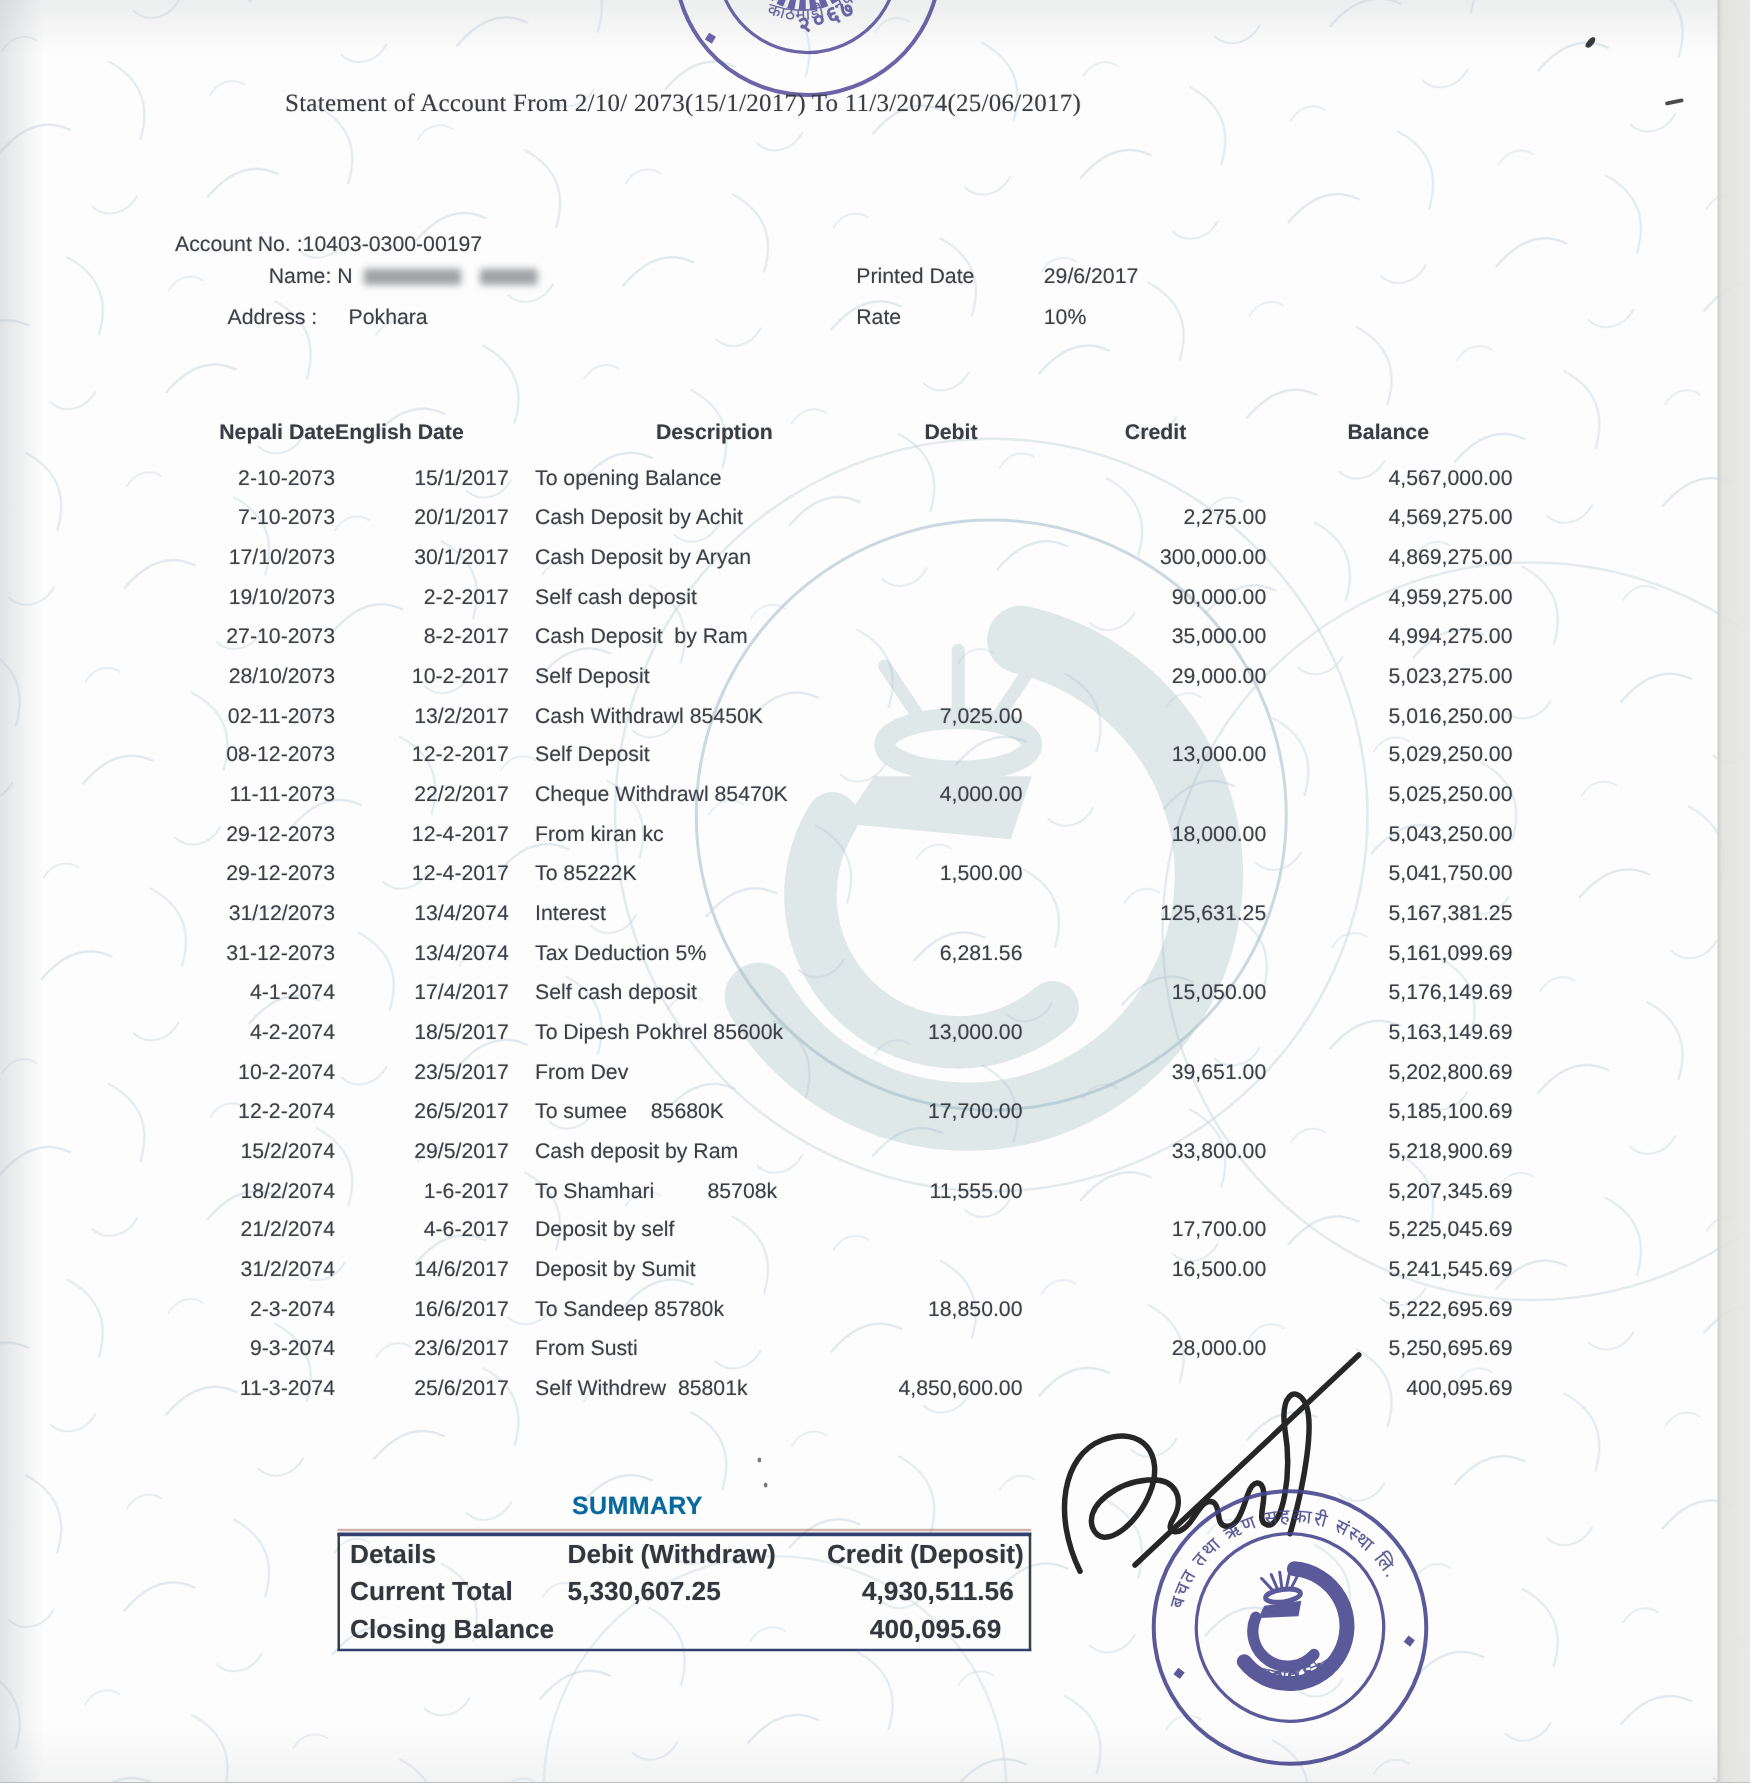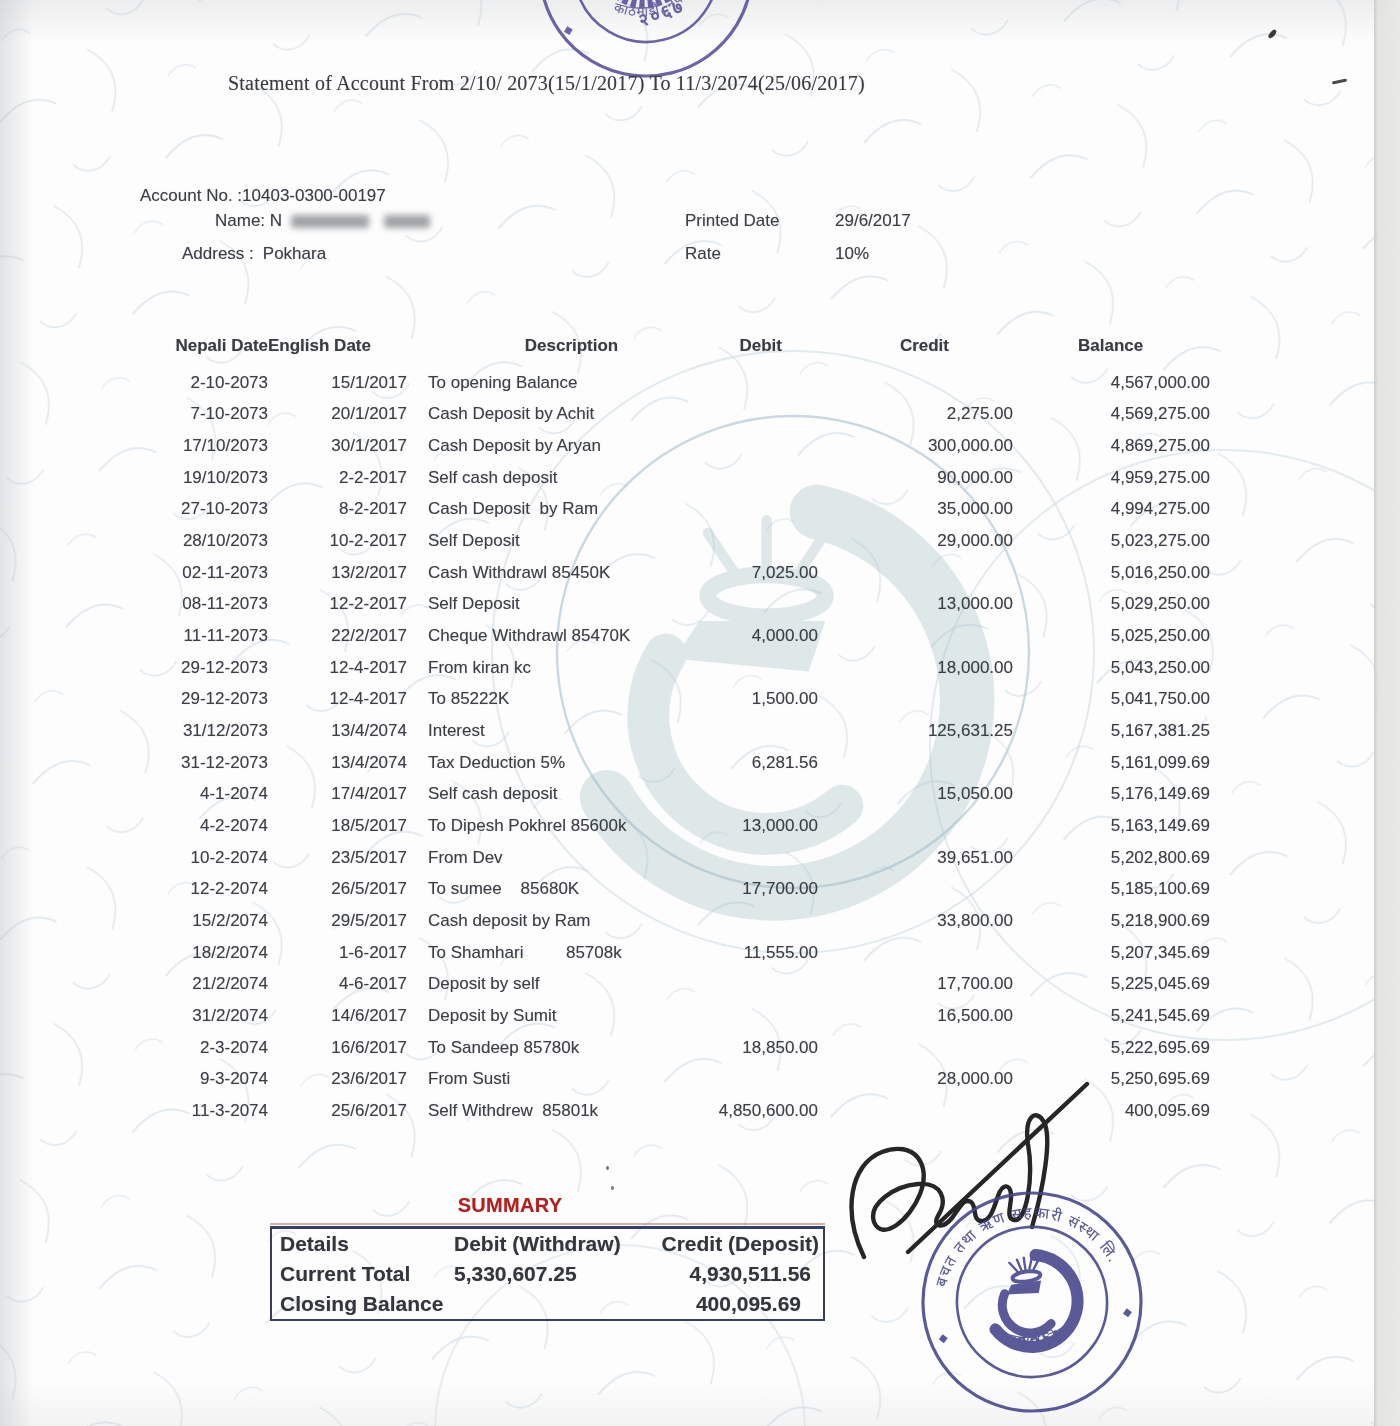--- a/index.html
+++ b/index.html
@@ -22,21 +22,21 @@
   #speck-comma{left:1270px;top:29px;width:5px;height:10px;transform:rotate(38deg);border-radius:50% 50% 60% 40%;}
   #speck-dash{left:1332px;top:80px;width:15px;height:3px;background:#4a4a4a;transform:rotate(-12deg);}
   .dotmark{position:absolute;width:3px;height:4px;background:#76787c;border-radius:50%;}
 
   .title{position:absolute;left:228px;top:72px;font-family:"Liberation Serif",serif;
     font-size:20px;color:#3a3b43;letter-spacing:.2px;}
 
   .acct-row{position:absolute;display:flex;font-size:17px;align-items:center;}
   #acct-no{left:140px;top:186px;}
   #name-row{left:215px;top:211px;}
-  #addr-row{left:182px;top:244px;gap:9px;}
+  #addr-row{left:182px;top:244px;gap:25px;}
   #printed-row{left:685px;top:211px;}
   #rate-row{left:685px;top:244px;}
   .lblw{width:150px;}
   .redact{background:#a0a2a5;border-radius:2px;filter:blur(3px);height:13px;}
   .redact.r1{width:78px;margin-left:9px;}
   .redact.r2{width:46px;margin-left:15px;}
 
   .thead{position:absolute;left:155px;top:336px;width:1055px;display:grid;
     grid-template-columns:113px 145px 287px 118px 195px 197px;
     font-weight:bold;font-size:17px;color:#3a3c44;}
@@ -49,21 +49,21 @@
 
   .tbody{position:absolute;left:155px;top:367px;width:1055px;font-size:17px;}
   .trow{display:grid;grid-template-columns:113px 145px 287px 118px 195px 197px;
     height:31.66px;align-items:center;}
   .c1,.c2{text-align:right;}
   .c2{padding-right:6px;}
   .c3{padding-left:15px;white-space:pre;overflow:visible;}
   .c4,.c5,.c6{text-align:right;}
 
   #summary-title{position:absolute;left:300px;top:1194px;width:420px;text-align:center;
-    font-weight:bold;font-size:20px;color:#b91c1c;letter-spacing:.3px;}
+    font-weight:bold;font-size:20px;color:#0369a1;letter-spacing:.3px;}
   #summary-table{position:absolute;left:270px;top:1226px;width:551px;
     font-size:21px;font-weight:bold;color:#34363e;
     border:2px solid #3a3d4a;border-top:3px solid #31406e;border-bottom:2.5px solid #31406e;}
   #summary-table::before{content:"";position:absolute;left:-2px;right:-2px;top:-6px;height:2px;
     background:rgba(148,62,42,.40);}
   .srow{display:grid;grid-template-columns:180px 195px 176px;height:30px;line-height:30px;}
   .sc1{padding-left:8px;}
   .sc2{padding-left:2px;}
   .sc3{text-align:right;padding-right:4px;}
   #sum-r2 .sc3{padding-right:12px;}
@@ -221,21 +221,21 @@
       </div>
       <div class="trow">
         <span class="cell c1">02-11-2073</span>
         <span class="cell c2">13/2/2017</span>
         <span class="cell c3">Cash Withdrawl 85450K</span>
         <span class="cell c4">7,025.00</span>
         <span class="cell c5"></span>
         <span class="cell c6">5,016,250.00</span>
       </div>
       <div class="trow">
-        <span class="cell c1">08-11-2073</span>
+        <span class="cell c1">08-12-2073</span>
         <span class="cell c2">12-2-2017</span>
         <span class="cell c3">Self Deposit</span>
         <span class="cell c4"></span>
         <span class="cell c5">13,000.00</span>
         <span class="cell c6">5,029,250.00</span>
       </div>
       <div class="trow">
         <span class="cell c1">11-11-2073</span>
         <span class="cell c2">22/2/2017</span>
         <span class="cell c3">Cheque Withdrawl 85470K</span>

